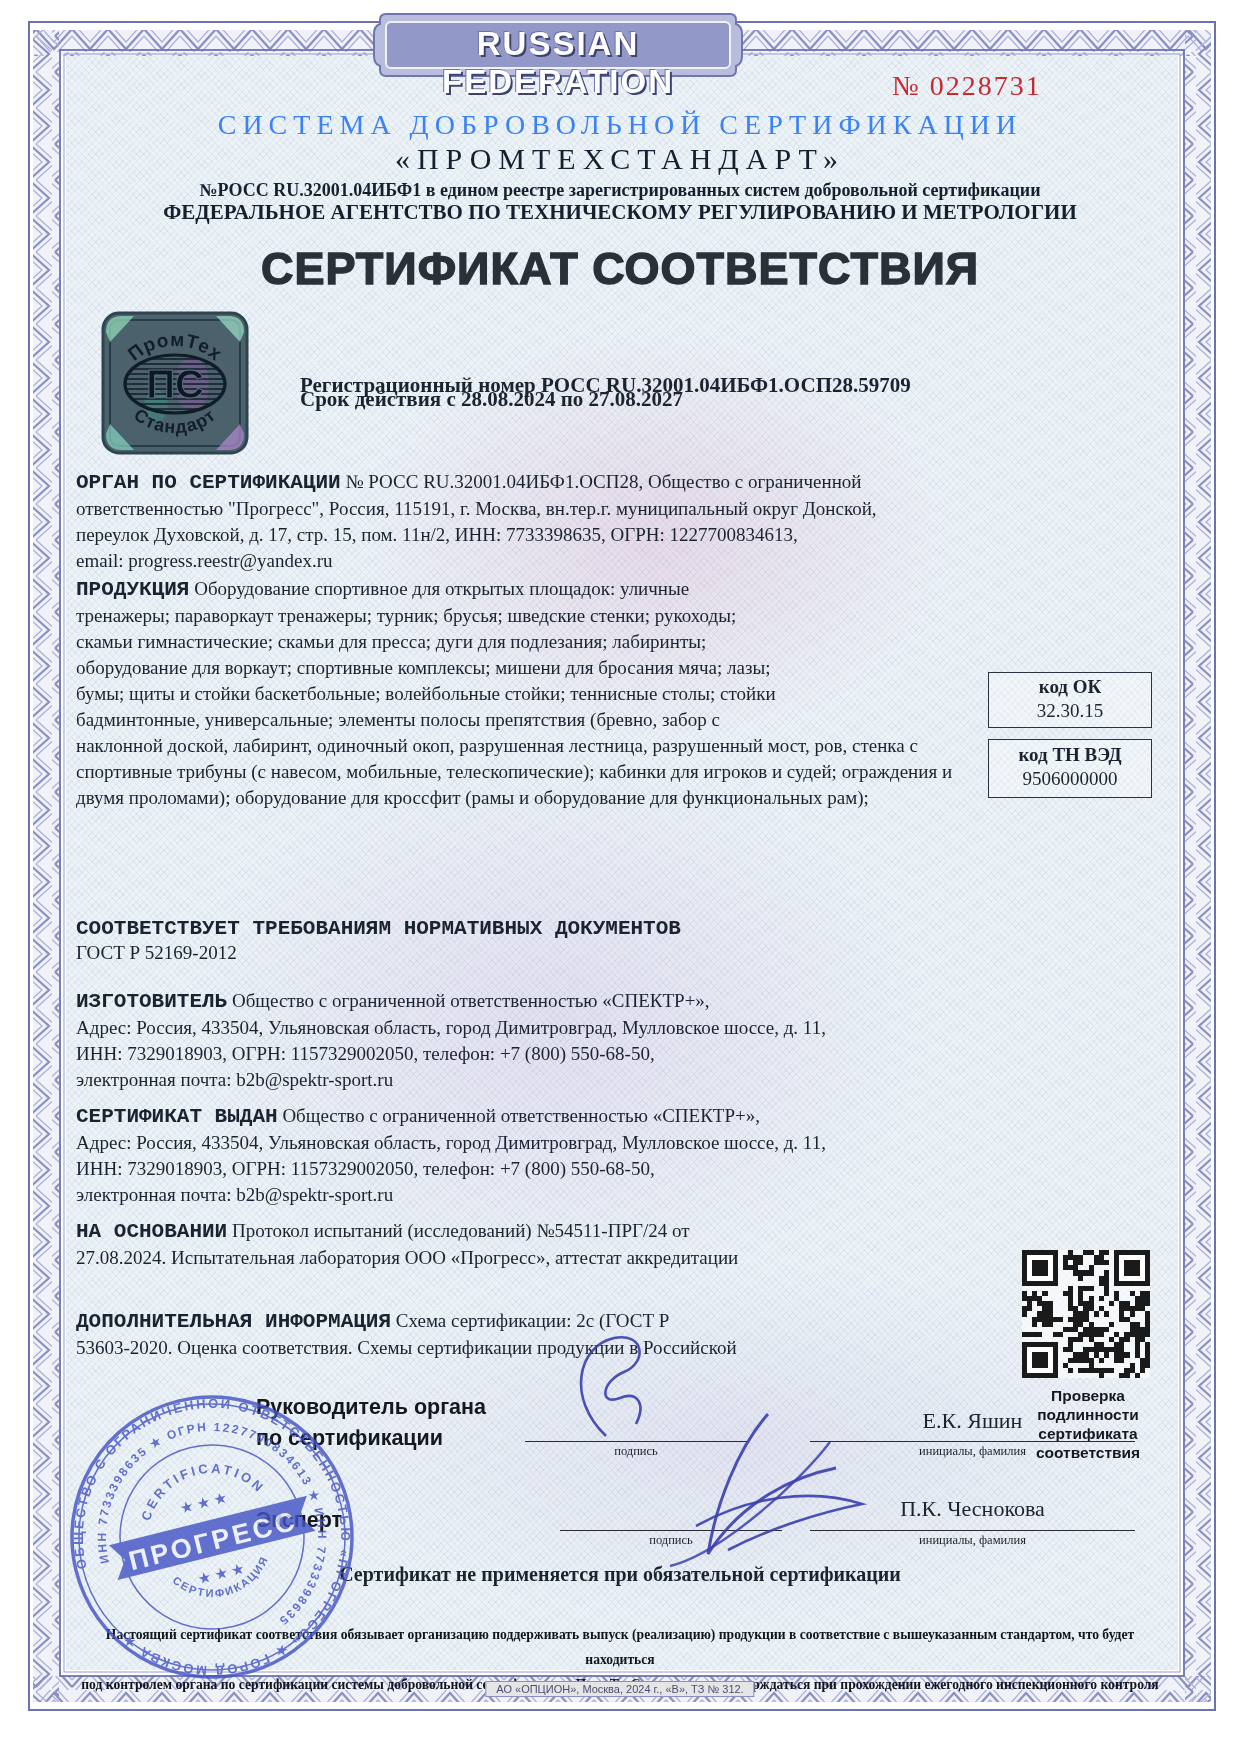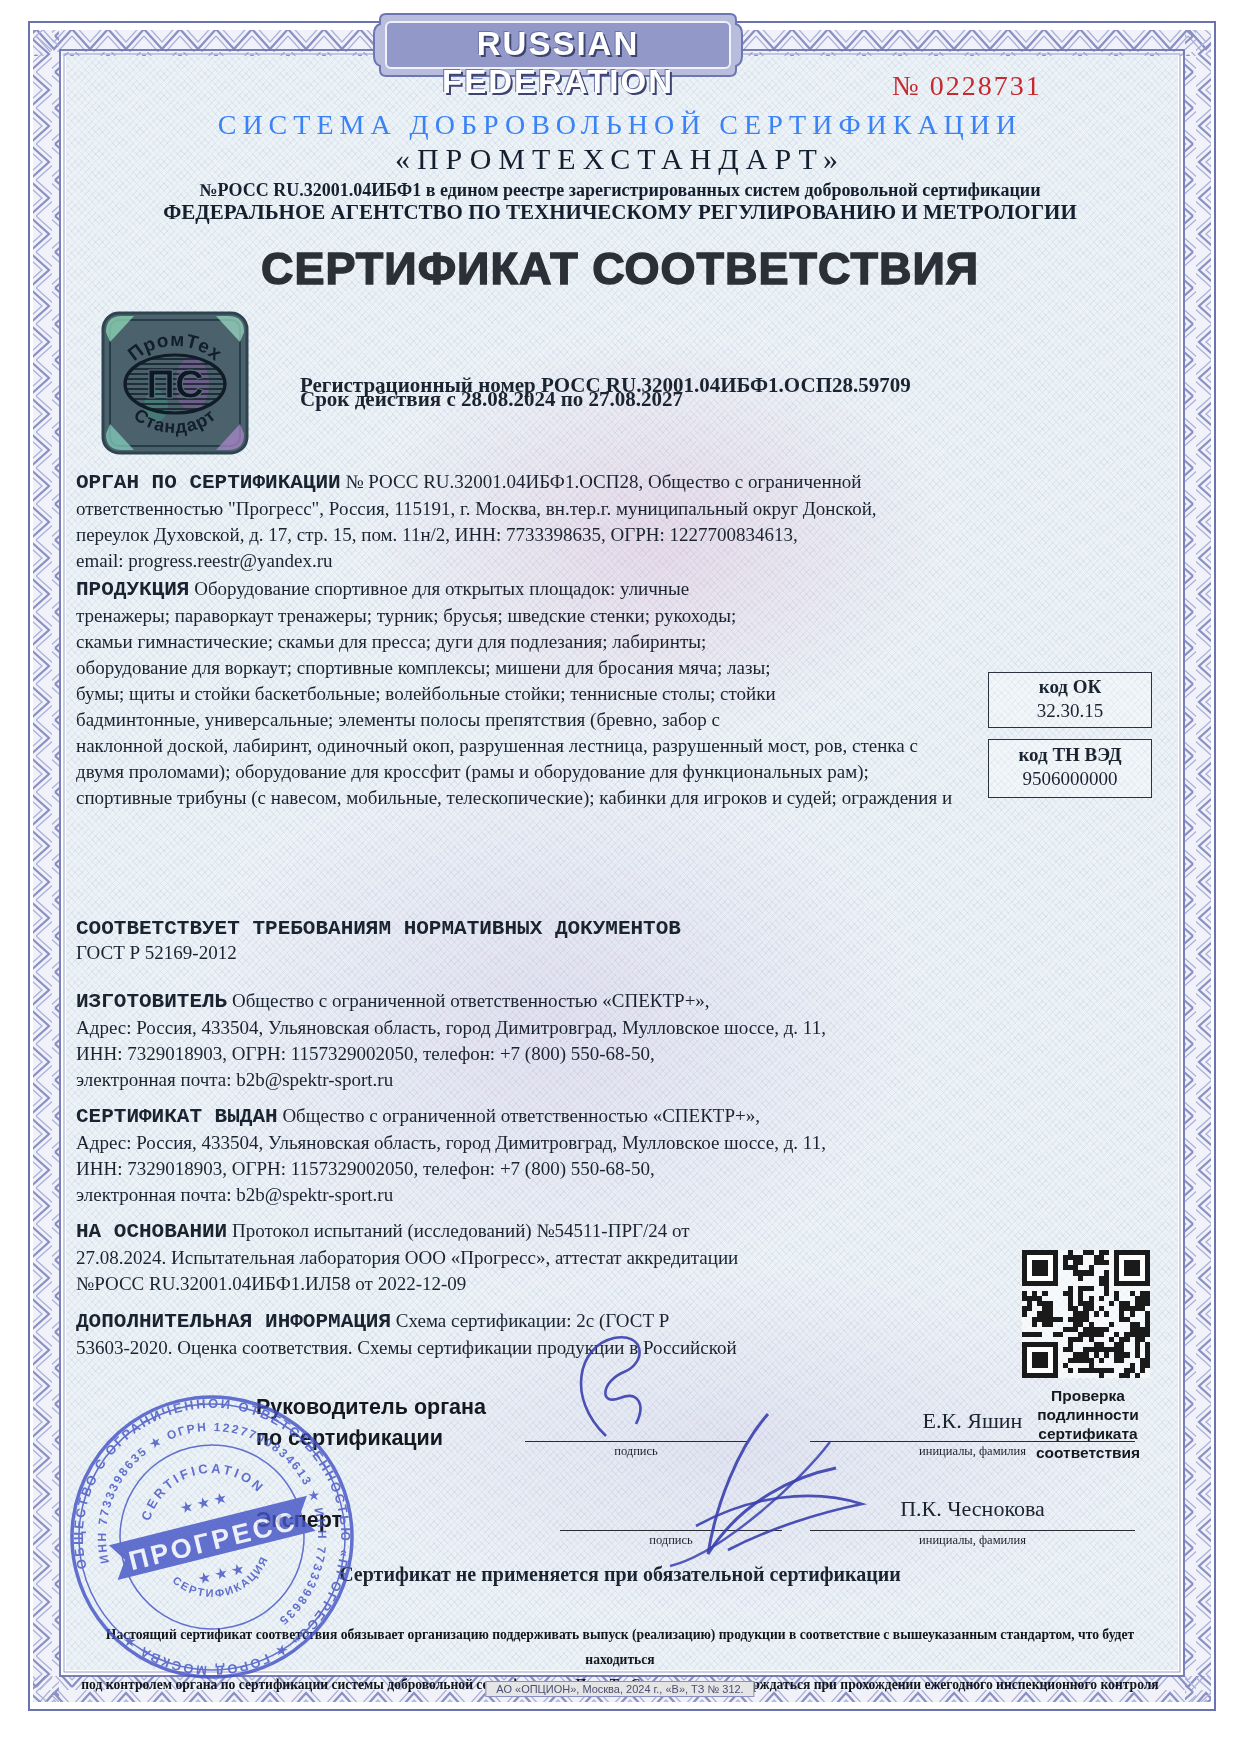--- a/index.html
+++ b/index.html
@@ -169,22 +169,22 @@
   </div>
 
   <div class="abs z4" style="left:76px;top:576px;">
     <div class="bodyline nw"><span class="seclabel">ПРОДУКЦИЯ</span><span> Оборудование спортивное для открытых площадок: уличные</span></div>
     <div class="bodyline nw">тренажеры; параворкаут тренажеры; турник; брусья; шведские стенки; рукоходы;</div>
     <div class="bodyline nw">скамьи гимнастические; скамьи для пресса; дуги для подлезания; лабиринты;</div>
     <div class="bodyline nw">оборудование для воркаут; спортивные комплексы; мишени для бросания мяча; лазы;</div>
     <div class="bodyline nw">бумы; щиты и стойки баскетбольные; волейбольные стойки; теннисные столы; стойки</div>
     <div class="bodyline nw">бадминтонные, универсальные; элементы полосы препятствия (бревно, забор с</div>
     <div class="bodyline nw">наклонной доской, лабиринт, одиночный окоп, разрушенная лестница, разрушенный мост, ров, стенка с</div>
+    <div class="bodyline nw">спортивные трибуны (с навесом, мобильные, телескопические); кабинки для игроков и судей; ограждения и</div>
     <div class="bodyline nw">двумя проломами); оборудование для кроссфит (рамы и оборудование для функциональных рам);</div>
-    <div class="bodyline nw">спортивные трибуны (с навесом, мобильные, телескопические); кабинки для игроков и судей; ограждения и</div>
   </div>
 
   <div class="abs codebox" style="left:988px;top:672px;width:162px;height:52px;padding-top:2px;">
     <div class="cl ser">код  ОК</div>
     <div class="cv ser">32.30.15</div>
   </div>
   <div class="abs codebox" style="left:988px;top:739px;width:162px;height:54px;padding-top:3px;">
     <div class="cl ser">код ТН ВЭД</div>
     <div class="cv ser">9506000000</div>
   </div>
@@ -204,21 +204,20 @@
   <div class="abs z4" style="left:76px;top:1103px;">
     <div class="bodyline nw"><span class="seclabel">СЕРТИФИКАТ ВЫДАН</span><span> Общество с ограниченной ответственностью «СПЕКТР+»,</span></div>
     <div class="bodyline nw">Адрес: Россия, 433504, Ульяновская область, город Димитровград, Мулловское шоссе, д. 11,</div>
     <div class="bodyline nw">ИНН: 7329018903, ОГРН: 1157329002050, телефон: +7 (800) 550-68-50,</div>
     <div class="bodyline nw">электронная почта: b2b@spektr-sport.ru</div>
   </div>
 
   <div class="abs z4" style="left:76px;top:1218px;width:868px;">
     <div class="bodyline nw"><span class="seclabel">НА  ОСНОВАНИИ</span><span>  Протокол  испытаний  (исследований)  №54511-ПРГ/24  от</span></div>
     <div class="bodyline nw">27.08.2024.  Испытательная  лаборатория  ООО  «Прогресс»,  аттестат  аккредитации</div>
-    <div class="bodyline nw">№РОСС RU.32001.04ИБФ1.ИЛ58 от 2022-12-09</div>
   </div>
 
   <div class="abs z4" style="left:76px;top:1308px;">
     <div class="bodyline nw"><span class="seclabel">ДОПОЛНИТЕЛЬНАЯ ИНФОРМАЦИЯ</span><span> Схема сертификации: 2с (ГОСТ Р</span></div>
     <div class="bodyline nw">53603-2020. Оценка соответствия. Схемы сертификации продукции в Российской</div>
   </div>
 
   <div class="abs z4" style="left:1022px;top:1250px;">
     <svg width="128" height="128" viewBox="0 0 25 25" shape-rendering="crispEdges">
       <rect x="0" y="0" width="25" height="25" fill="rgba(255,255,255,0.6)"></rect>

